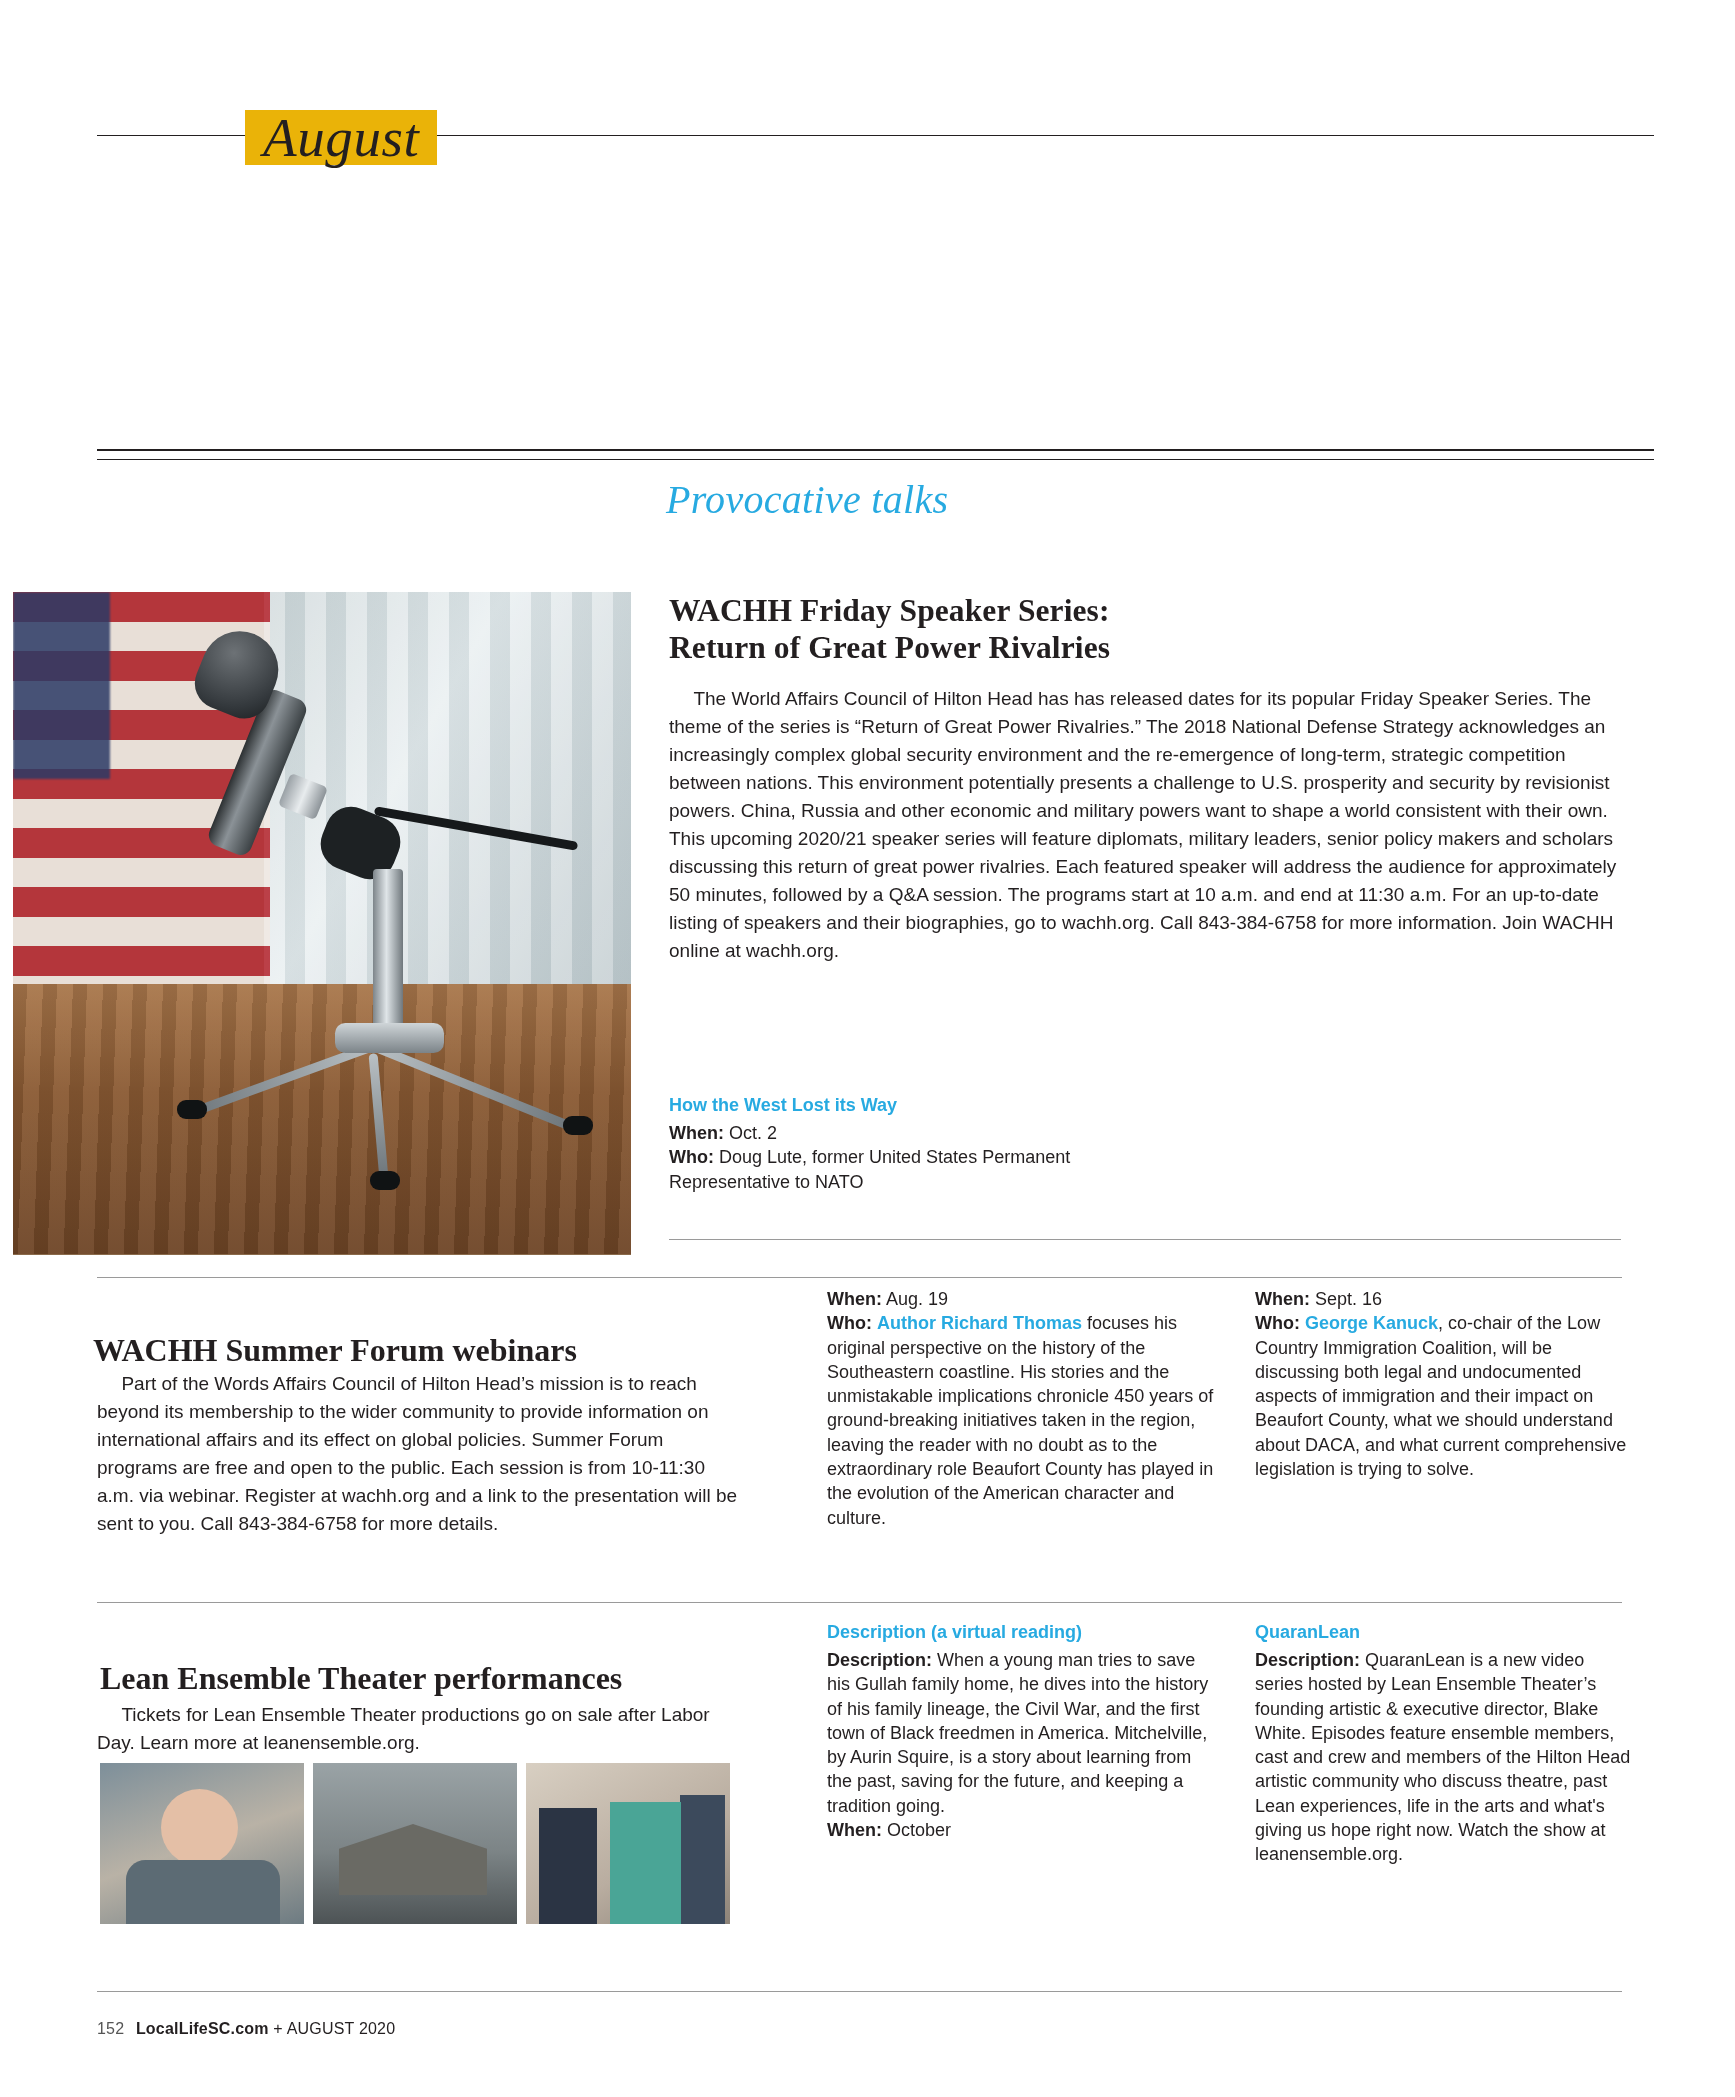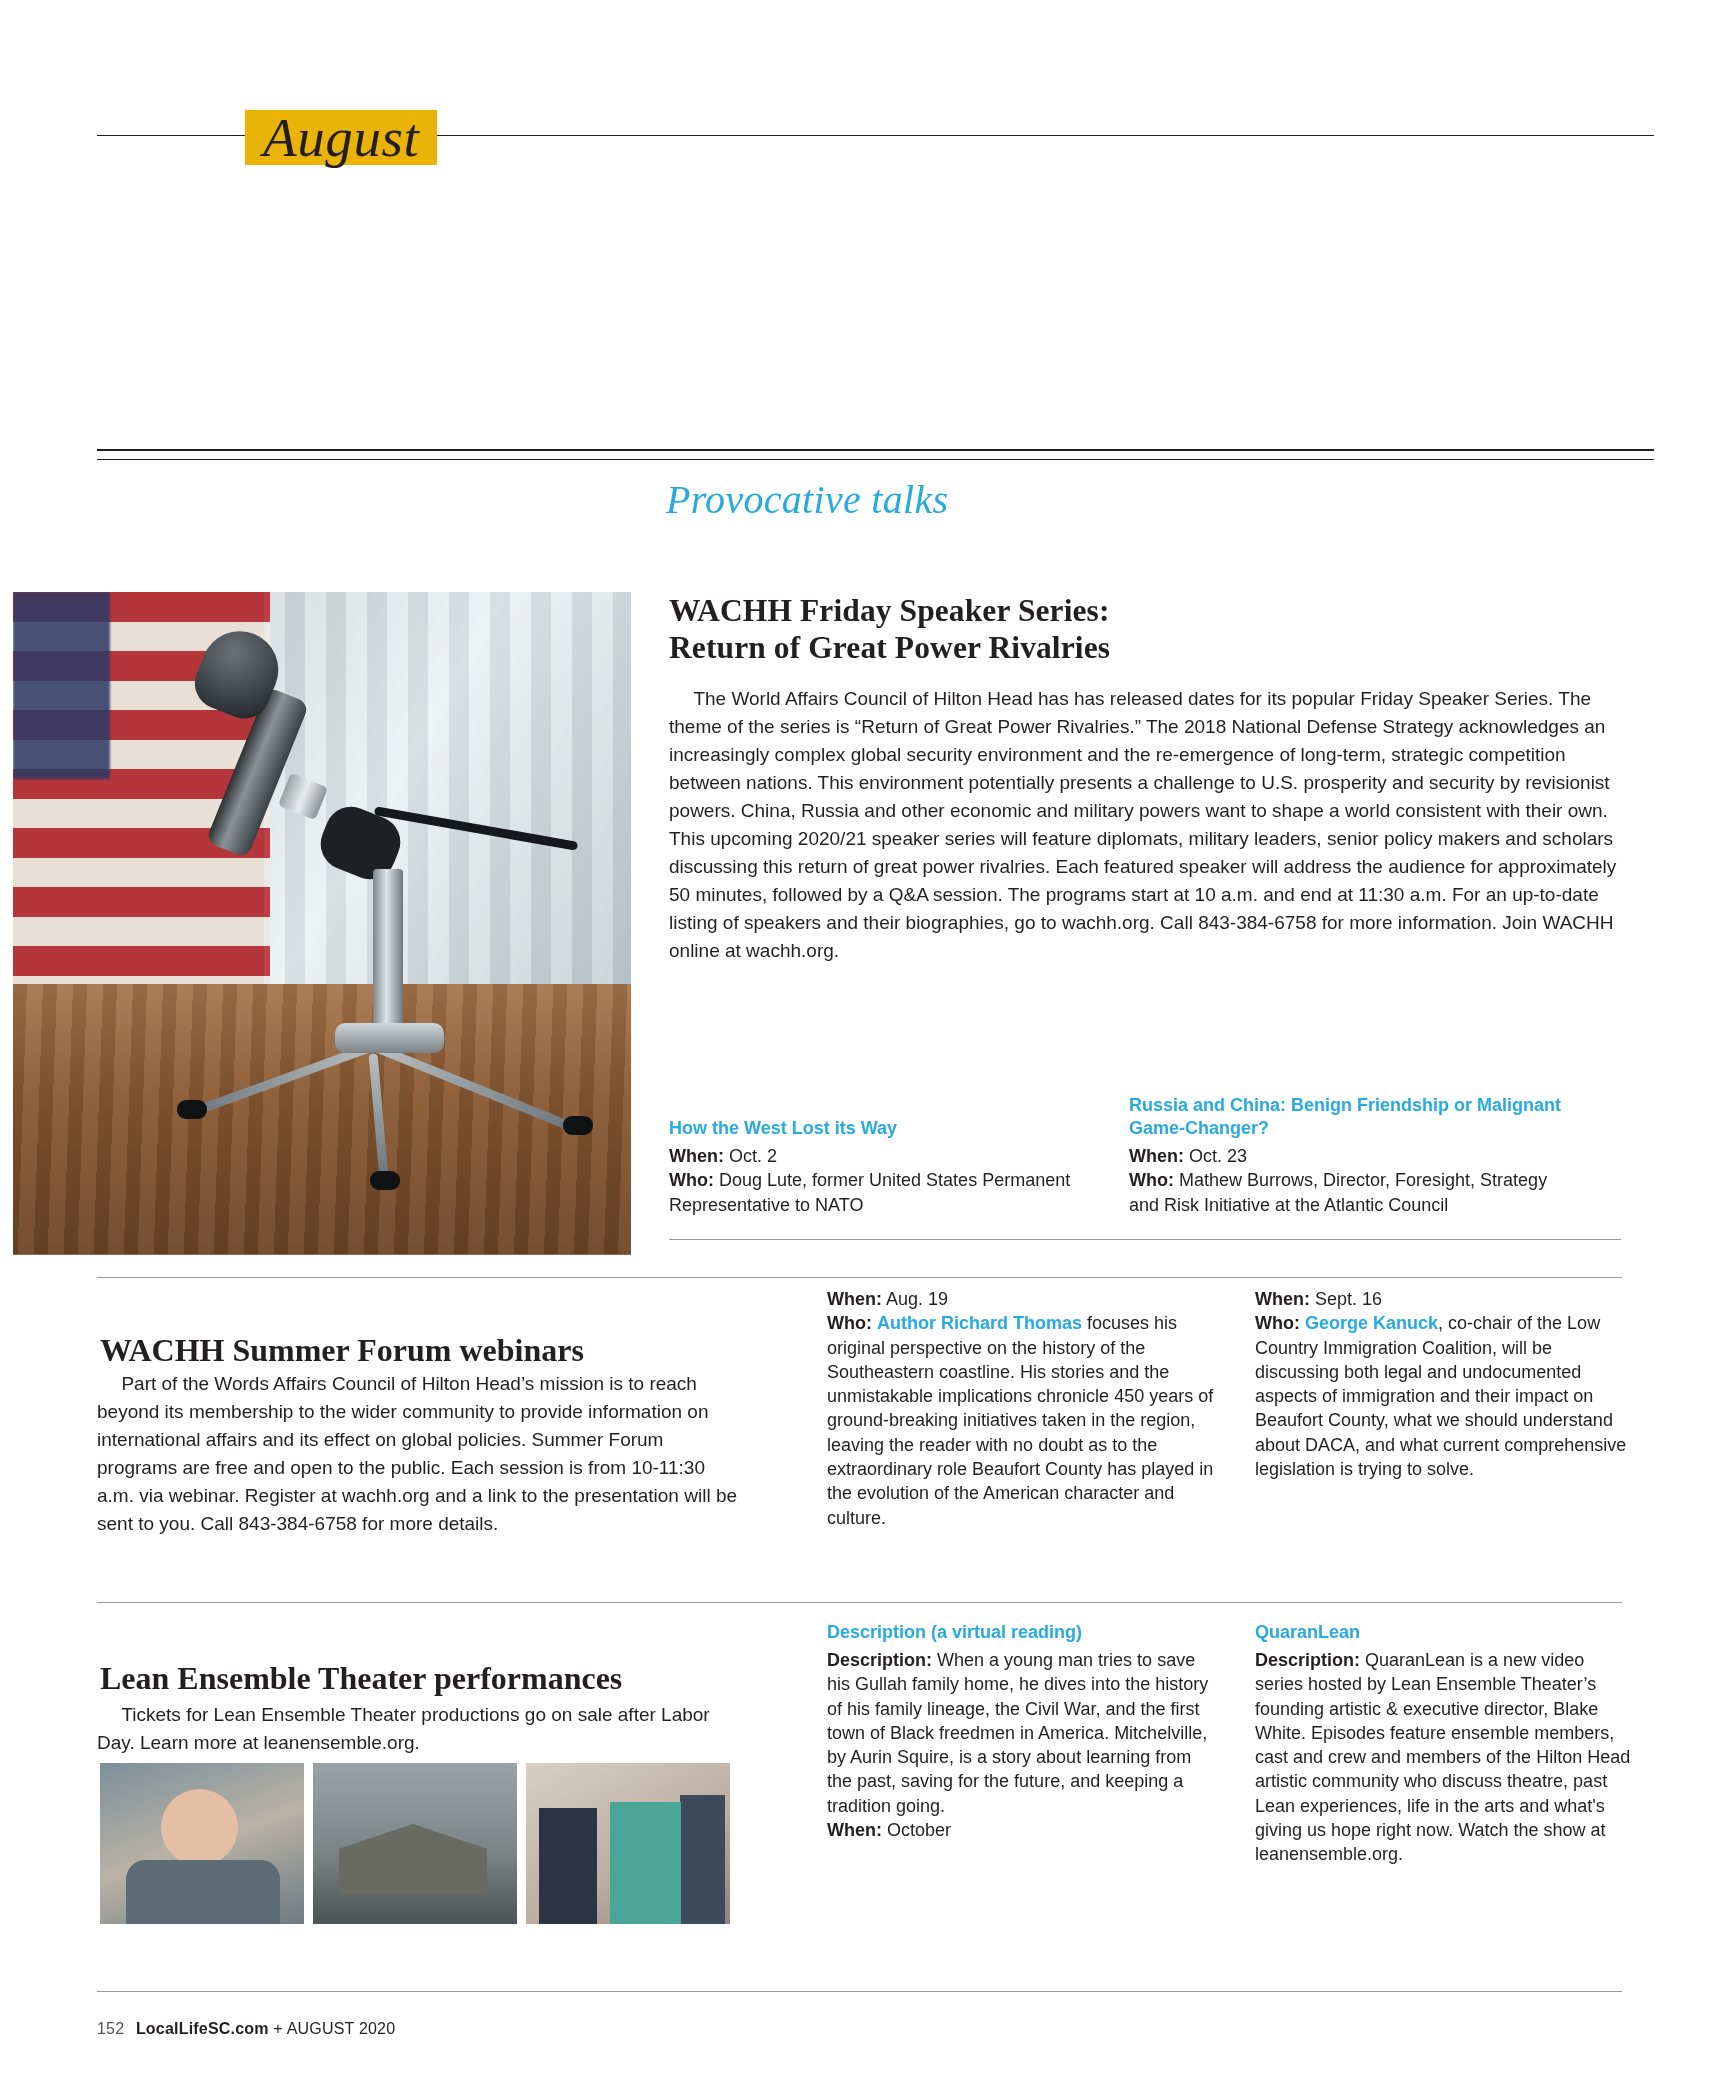--- a/index.html
+++ b/index.html
@@ -275,21 +275,21 @@
     background: #9a9a9a;
   }
   .d1 { left: 669px; top: 1239px; width: 952px; }
   .d2 { left: 97px; top: 1277px; width: 1525px; }
   .d3 { left: 97px; top: 1602px; width: 1525px; }
   .d4 { left: 97px; top: 1991px; width: 1525px; }
 
   
   .sf-head {
     position: absolute;
-    left: 100px;
+    left: 93px;
     top: 1300px;
     font-family: "Liberation Serif", serif;
     font-size: 32px;
     color: #231f20;
   }
   .sf-body {
     position: absolute;
     left: 97px;
     top: 1351px;
     width: 643px;
@@ -444,25 +444,20 @@
     </h2>
     <p class="body-text"><span class="indent"></span><span>The World Affairs Council of Hilton Head has has released dates for its popular Friday Speaker Series. The theme of the series is “Return of Great Power Rivalries.” The 2018 National Defense Strategy acknowledges an increasingly complex global security environment and the re-emergence of long-term, strategic competition between nations. This environment potentially presents a challenge to U.S. prosperity and security by revisionist powers. China, Russia and other economic and military powers want to shape a world consistent with their own. This upcoming 2020/21 speaker series will feature diplomats, military leaders, senior policy makers and scholars discussing this return of great power rivalries. Each featured speaker will address the audience for approximately 50 minutes, followed by a Q&amp;A session. The programs start at 10 a.m. and end at 11:30 a.m. For an up-to-date listing of speakers and their biographies, go to wachh.org. Call 843-384-6758 for more information. Join WACHH online at wachh.org.</span></p>
   </div>
 
   <div class="speaker-cols">
     <div class="speaker-col">
       <div class="ev-title">How the West Lost its Way</div>
       <div class="ev-line"><b>When:</b> <span>Oct. 2</span></div>
       <div class="ev-line"><b>Who:</b> <span>Doug Lute, former United States Permanent Representative to NATO</span></div>
     </div>
-    <div class="speaker-col">
-      <div class="ev-title">Russia and China: Benign Friendship or Malignant Game-Changer?</div>
-      <div class="ev-line"><b>When:</b> <span>Oct. 23</span></div>
-      <div class="ev-line"><b>Who:</b> <span>Mathew Burrows, Director, Foresight, Strategy and Risk Initiative at the Atlantic Council</span></div>
-    </div>
   </div>
 
   <div class="divider d1"></div>
   <div class="divider d2"></div>
 
   <h3 class="sf-head">WACHH Summer Forum webinars</h3>
   <p class="sf-body body-text"><span class="indent"></span><span>Part of the Words Affairs Council of Hilton Head’s mission is to reach beyond its membership to the wider community to provide information on international affairs and its effect on global policies. Summer Forum programs are free and open to the public. Each session is from 10-11:30 a.m. via webinar. Register at wachh.org and a link to the presentation will be sent to you. Call 843-384-6758 for more details.</span></p>
 
   <div class="sf-c2">
     <div class="ev-line"><b class="blk-b">When:</b> <span>Aug. 19</span></div>

